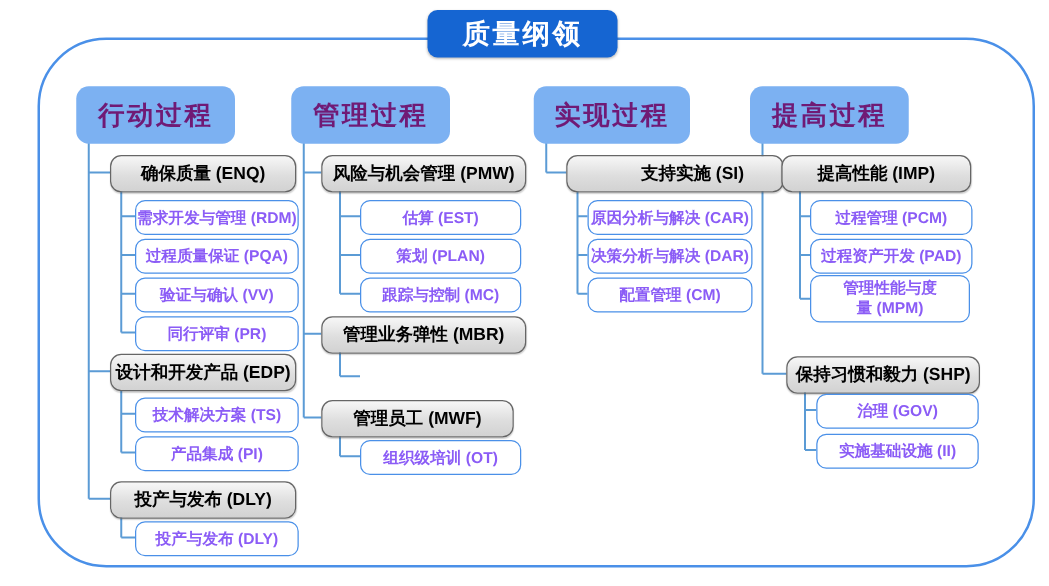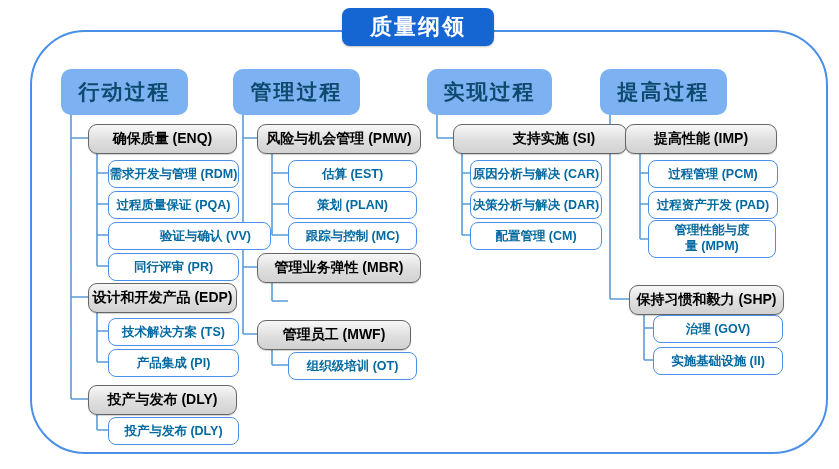--- a/index.html
+++ b/index.html
@@ -11,33 +11,33 @@
   }
   .connectors{position:absolute;left:0;top:0;width:839px;height:469px;}
   .title{
     position:absolute;left:342px;top:8px;width:152px;height:38px;
     background:#1565d2;border-radius:8px;color:#ffffff;font-weight:bold;font-size:22px;
     display:flex;align-items:center;justify-content:center;letter-spacing:2px;
     box-shadow:0 1px 2px rgba(0,0,0,.25);z-index:5;
   }
   .hdr{
     position:absolute;height:46px;background:#7cb1f2;border-radius:10px;
-    color:#0c4a6e;font-weight:bold;font-size:21px;letter-spacing:2px;
+    color:#701a75;font-weight:bold;font-size:21px;letter-spacing:2px;
     display:flex;align-items:center;justify-content:center;z-index:3;
   }
   .gray{
     position:absolute;height:28px;
     background:linear-gradient(180deg,#f7f7f7 0%,#dedede 55%,#d2d2d2 100%);
     border:1.6px solid #666;border-radius:9px;color:#000;font-weight:bold;font-size:14px;
     display:flex;align-items:center;justify-content:center;white-space:nowrap;
     box-sizing:content-box;z-index:3;box-shadow:0 1px 1px rgba(0,0,0,.18);
   }
   .leaf{
     position:absolute;height:26px;background:#fff;
-    border:1.5px solid #4a90e8;border-radius:8px;color:#0369a1;font-weight:bold;font-size:12.5px;
+    border:1.5px solid #4a90e8;border-radius:8px;color:#8b5cf6;font-weight:bold;font-size:12.5px;
     display:flex;align-items:center;justify-content:center;white-space:nowrap;z-index:3;
   }
   .leaf.wrap{white-space:normal;height:38px;text-align:center;line-height:1.25;font-size:12.5px;padding:0 20px;box-sizing:border-box;}
 </style>
 </head>
 <body>
 
 <div class="canvas">
 
   <div class="container"></div>
@@ -61,21 +61,21 @@
   <div class="title">质量纲领</div>
 
   <div class="hdr" style="left:61px;top:69px;width:127px;">行动过程</div>
   <div class="hdr" style="left:233px;top:69px;width:127px;">管理过程</div>
   <div class="hdr" style="left:427px;top:69px;width:125px;">实现过程</div>
   <div class="hdr" style="left:600px;top:69px;width:127px;">提高过程</div>
 
   <div class="gray" style="left:88px;top:124px;width:147px;">确保质量 (ENQ)</div>
   <div class="leaf" style="left:108px;top:160px;width:129px;">需求开发与管理 (RDM)</div>
   <div class="leaf" style="left:108px;top:191px;width:129px;">过程质量保证 (PQA)</div>
-  <div class="leaf" style="left:108px;top:222px;width:129px;padding-left:32px;">验证与确认 (VV)</div>
+  <div class="leaf" style="left:108px;top:222px;width:129px;">验证与确认 (VV)</div>
   <div class="leaf" style="left:108px;top:253px;width:129px;">同行评审 (PR)</div>
   <div class="gray" style="left:88px;top:283px;width:147px;">设计和开发产品 (EDP)</div>
   <div class="leaf" style="left:108px;top:318px;width:129px;">技术解决方案 (TS)</div>
   <div class="leaf" style="left:108px;top:349px;width:129px;">产品集成 (PI)</div>
   <div class="gray" style="left:88px;top:385px;width:147px;">投产与发布 (DLY)</div>
   <div class="leaf" style="left:108px;top:417px;width:129px;">投产与发布 (DLY)</div>
 
   <div class="gray" style="left:257px;top:124px;width:162px;">风险与机会管理 (PMW)</div>
   <div class="leaf" style="left:288px;top:160px;width:127px;">估算 (EST)</div>
   <div class="leaf" style="left:288px;top:191px;width:127px;">策划 (PLAN)</div>

